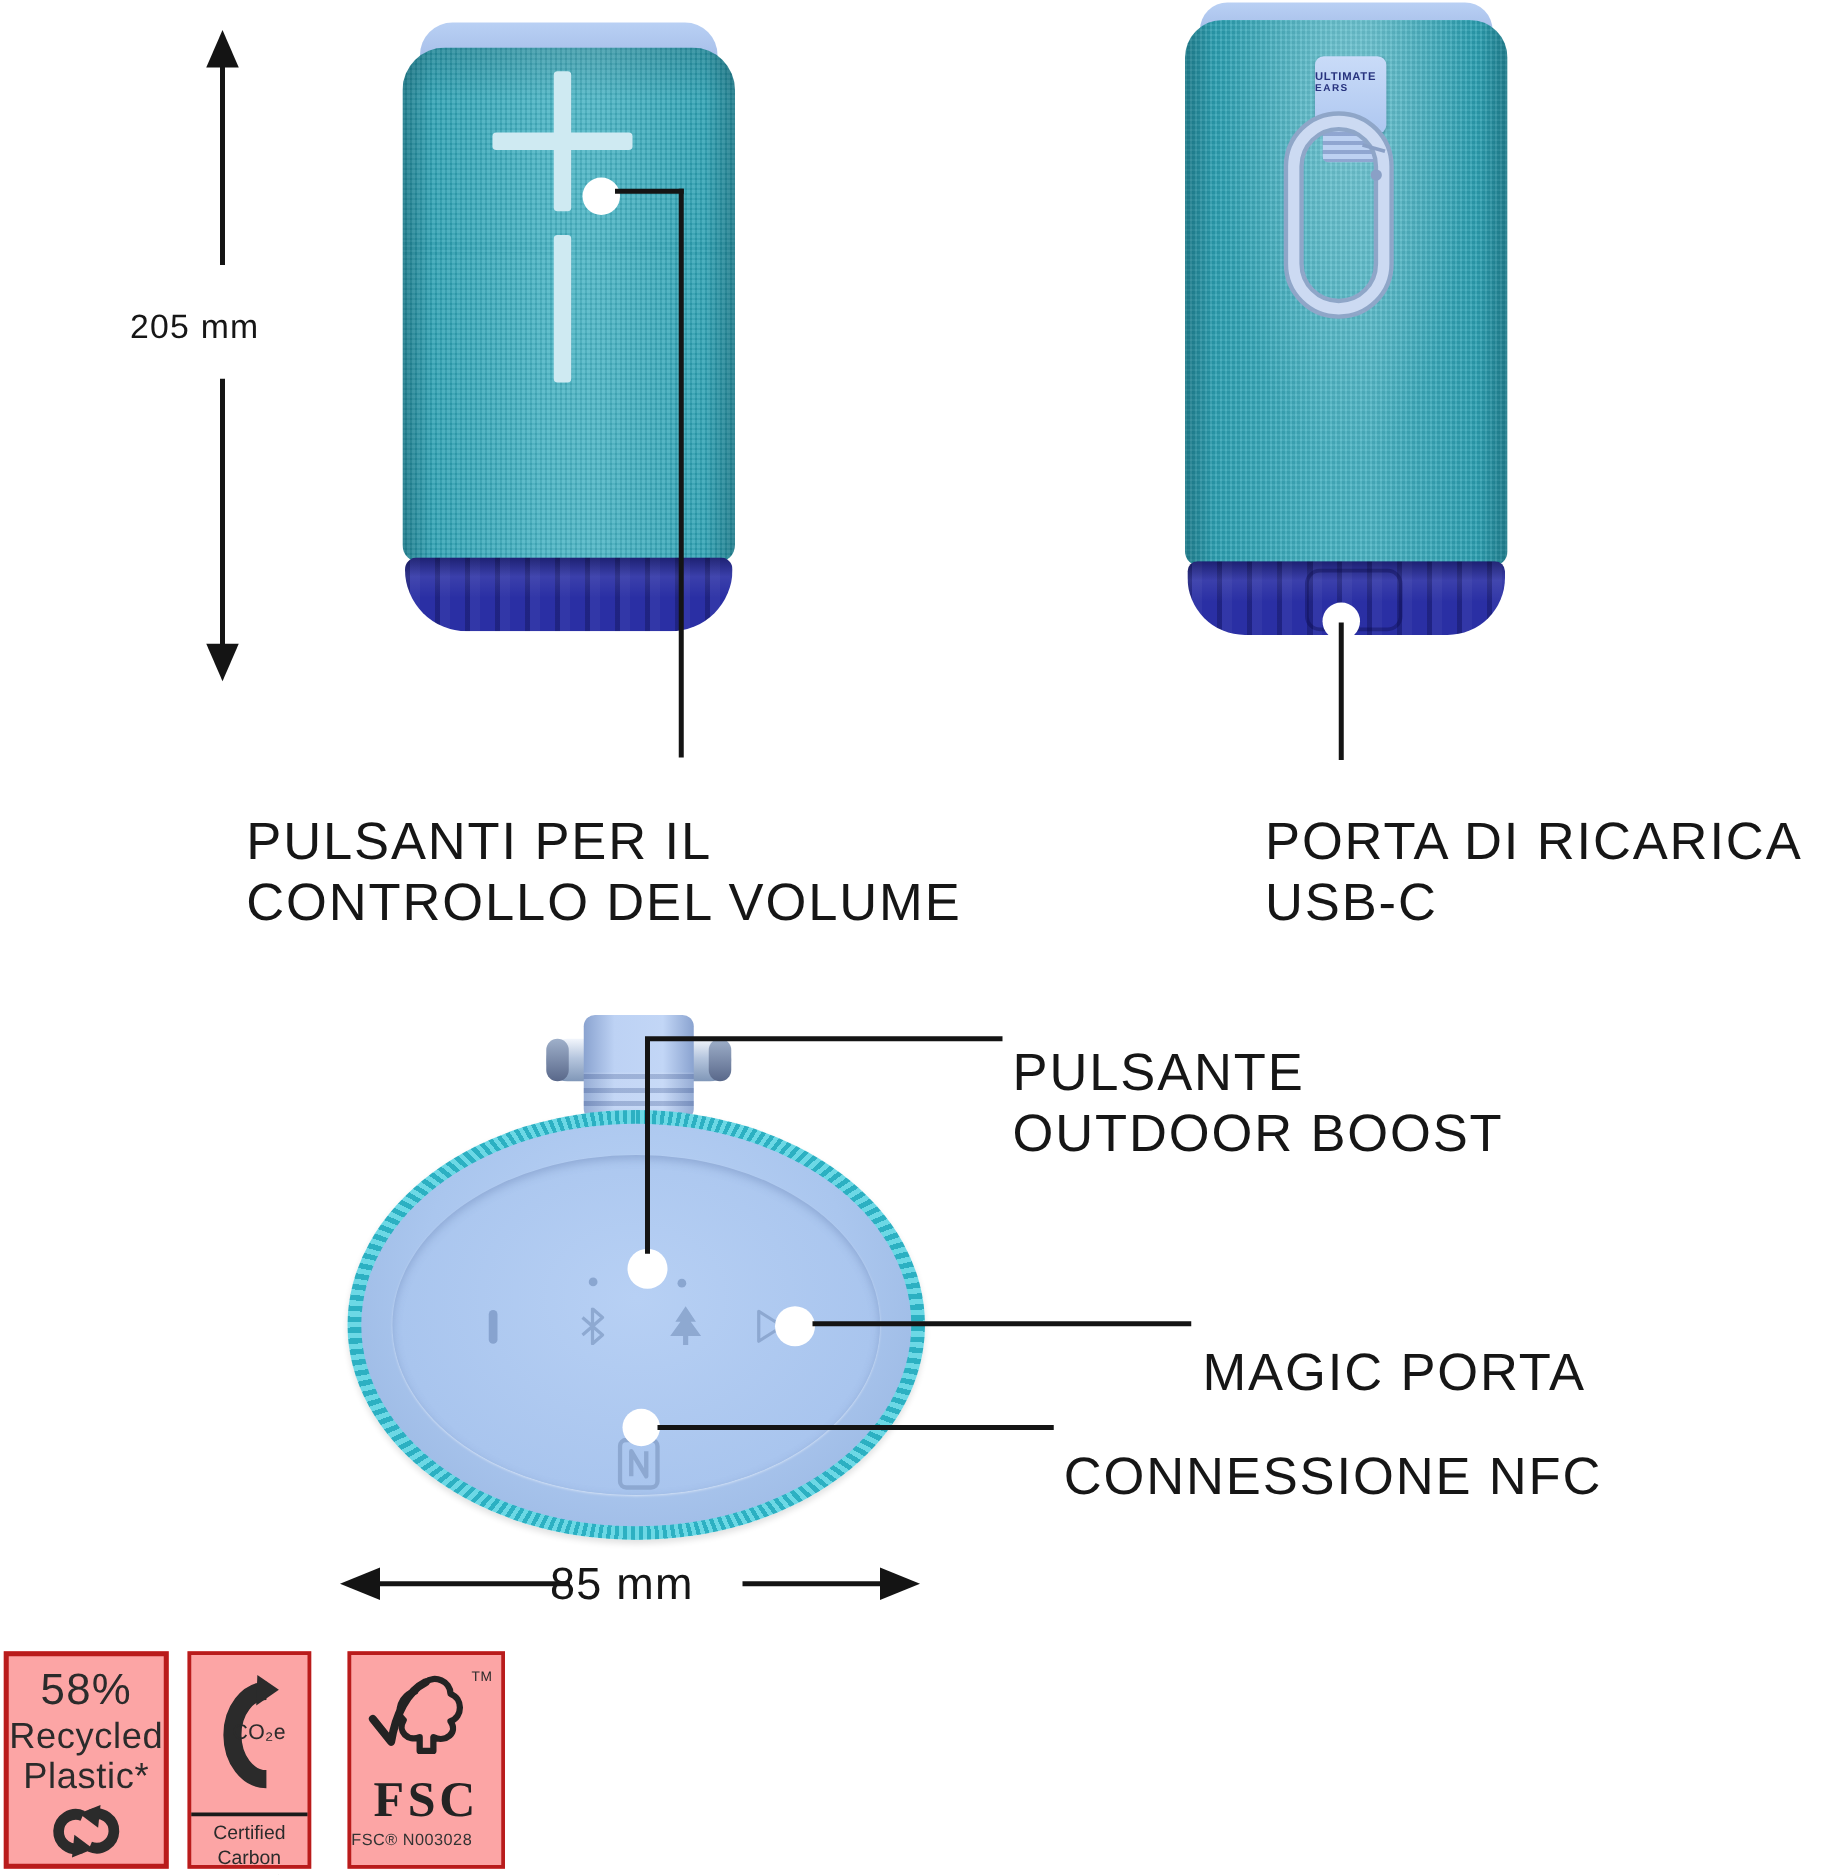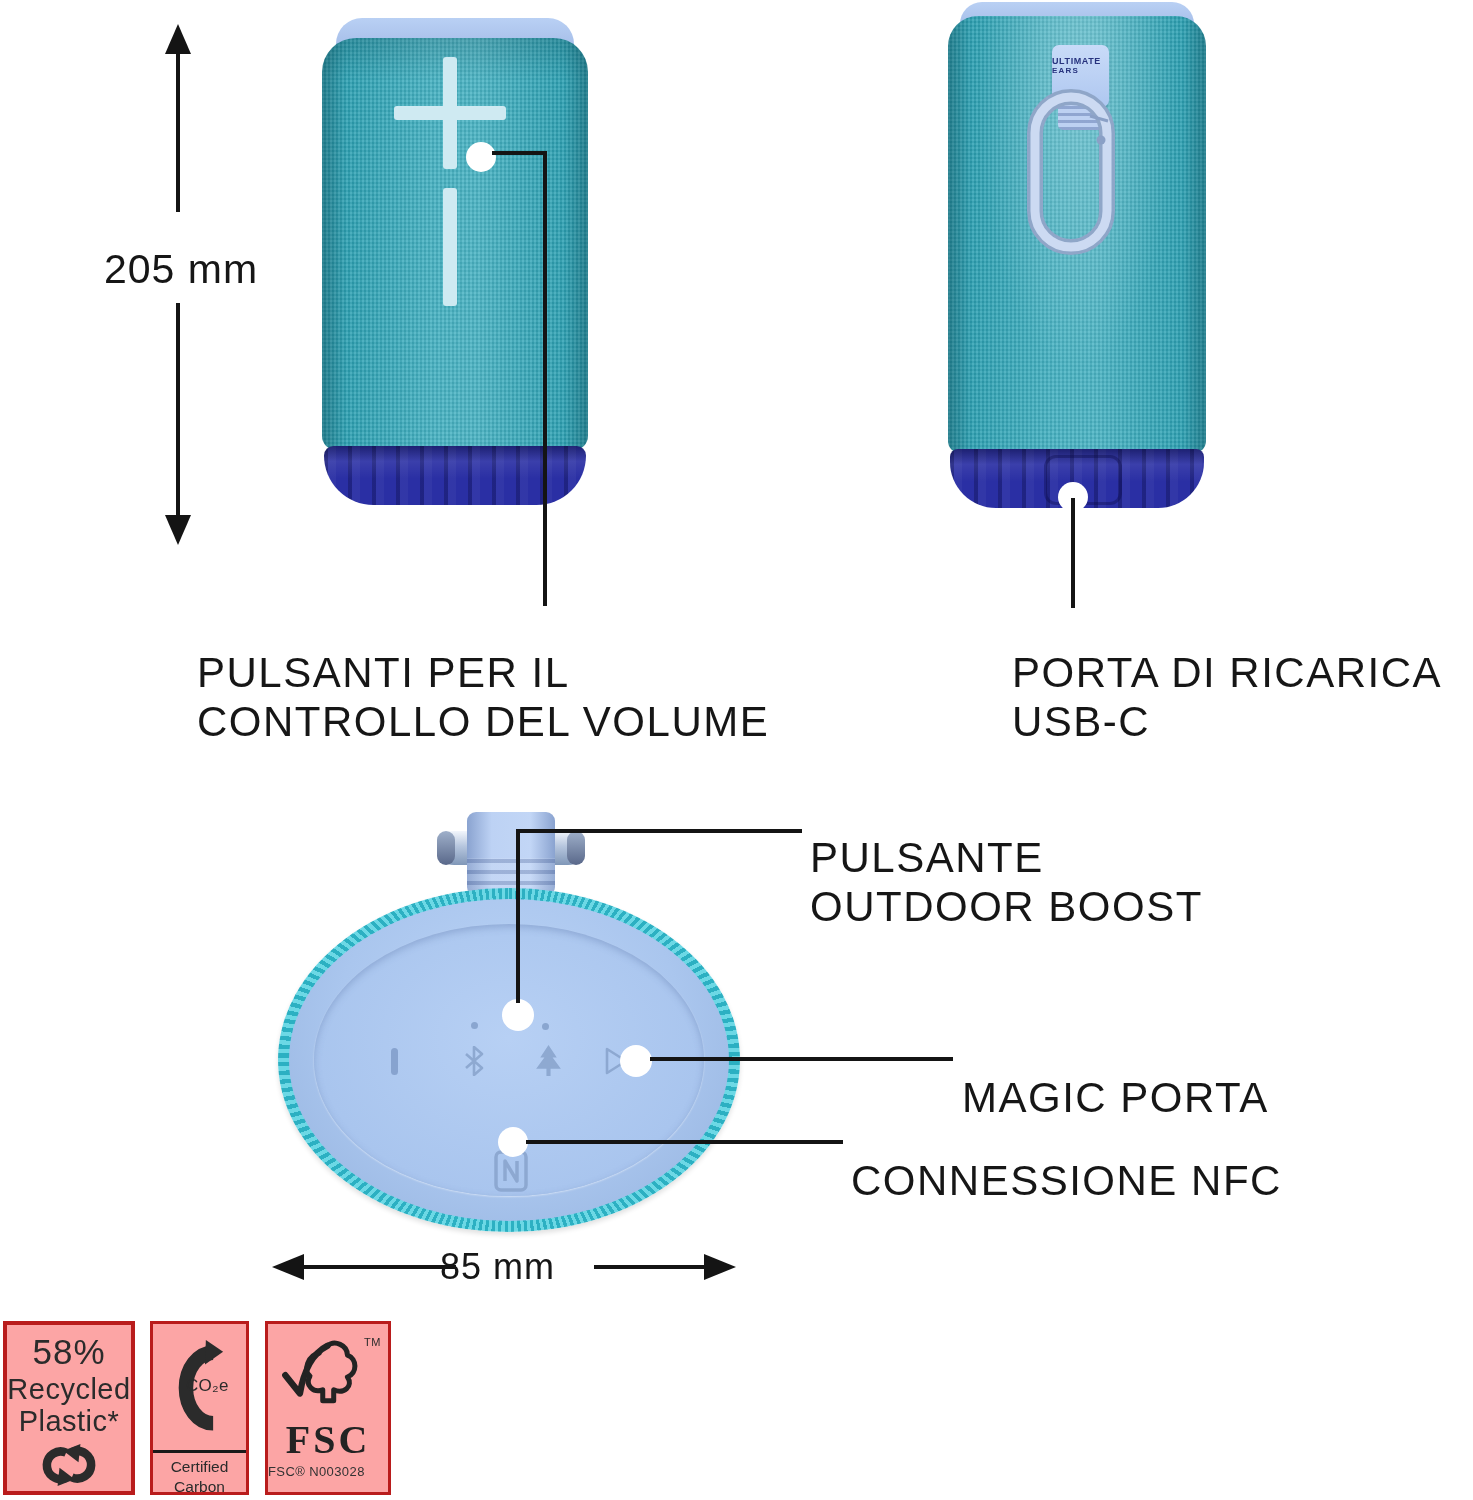--- a/index.html
+++ b/index.html
@@ -4,21 +4,21 @@
 <style>
   html,body{margin:0;padding:0;background:#fff;}
   #canvas{
     position:relative;width:1473px;height:1500px;background:#fff;overflow:hidden;
     font-family:"Liberation Sans","DejaVu Sans",sans-serif;color:#161616;
   }
   .abs{position:absolute;}
   
   .cline{position:absolute;background:var(--callout-black,#141414);}
   .lbl{position:absolute;font-size:42px;line-height:1.17;letter-spacing:1.5px;color:#161616;white-space:nowrap;margin-top:36px;}
-  .dim-lbl{position:absolute;font-size:41px;letter-spacing:1px;color:#161616;white-space:nowrap;}
+  .dim-lbl{position:absolute;font-size:27px;letter-spacing:1px;color:#161616;white-space:nowrap;}
   .dot-white{position:absolute;background:#fff;border-radius:50%;}
   
   .head-up{position:absolute;width:0;height:0;border-left:13px solid transparent;border-right:13px solid transparent;border-bottom:30px solid var(--callout-black,#141414);}
   .head-down{position:absolute;width:0;height:0;border-left:13px solid transparent;border-right:13px solid transparent;border-top:30px solid var(--callout-black,#141414);}
   .head-left{position:absolute;width:0;height:0;border-top:13px solid transparent;border-bottom:13px solid transparent;border-right:32px solid var(--callout-black,#141414);}
   .head-right{position:absolute;width:0;height:0;border-top:13px solid transparent;border-bottom:13px solid transparent;border-left:32px solid var(--callout-black,#141414);}
   
   .speaker{position:absolute;}
   .sp-cap{position:absolute;background:linear-gradient(180deg,#b9d0f4,#97b0e0);}
   .sp-fabric{
@@ -207,21 +207,21 @@
       <polygon points="44,2 63,15 43,29" fill="#2b2b2b"></polygon>
     </svg>
     <div class="b2-gas" style="left:33px;top:52px;text-align:right;">CO₂e</div>
     <div class="b2-div" style="top:126px;"></div>
     <div class="b2-cap" style="top:133px;">
       <div>Certified</div>
       <div>Carbon Neutral</div>
     </div>
   </div>
 
-  <div class="badge" style="left:265px;top:1321px;width:126px;height:174px;">
+  <div class="badge" style="left:278px;top:1321px;width:126px;height:174px;">
     <svg class="abs" style="left:10px;top:8px;width:84px;height:90px;" viewBox="0 0 92 92">
       <g fill="none" stroke="#232323" stroke-width="7" stroke-linecap="round" stroke-linejoin="round">
         <path d="M8 44 L24 64 C28 40 38 20 54 12"></path>
         <path d="M54 12 C62 5 76 11 76 22 C87 26 87 42 76 46 C83 56 72 65 61 60 L61 72 L49 72 L49 60 C39 64 29 55 35 45 C27 39 33 22 45 20" stroke-width="5.5"></path>
       </g>
     </svg>
     <div class="b3-tm" style="right:7px;top:12px;">TM</div>
     <div class="b3-name" style="top:96px;">FSC</div>
     <div class="b3-code" style="top:140px;">FSC® N003028</div>
   </div>

